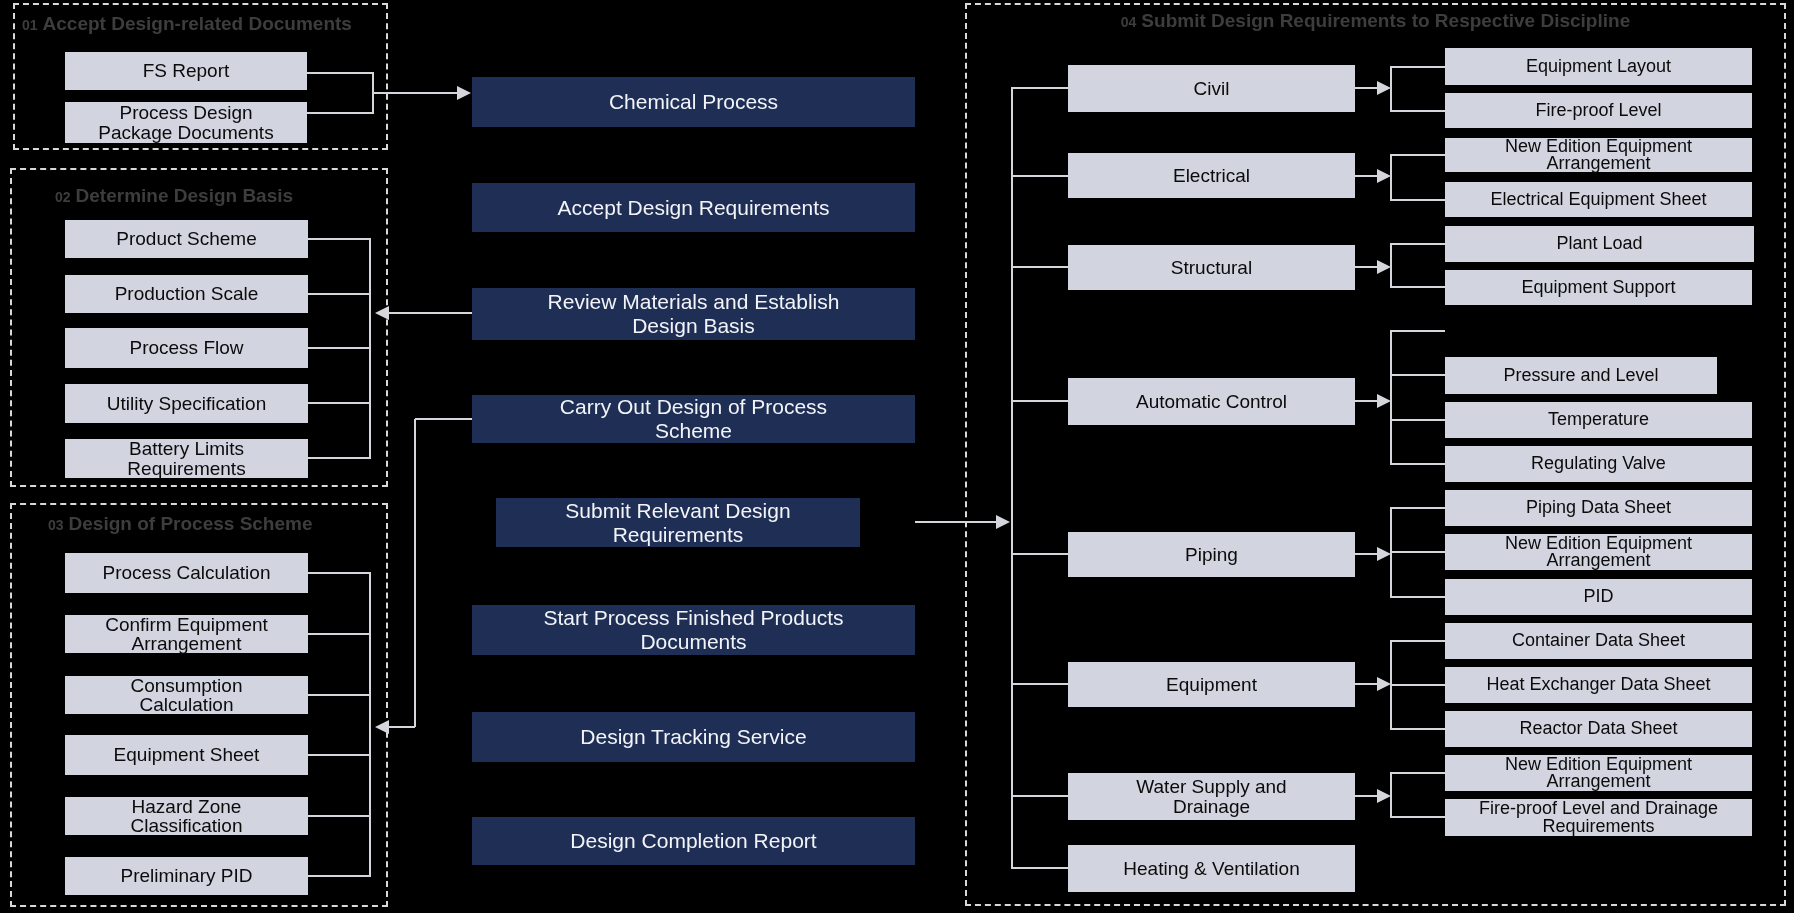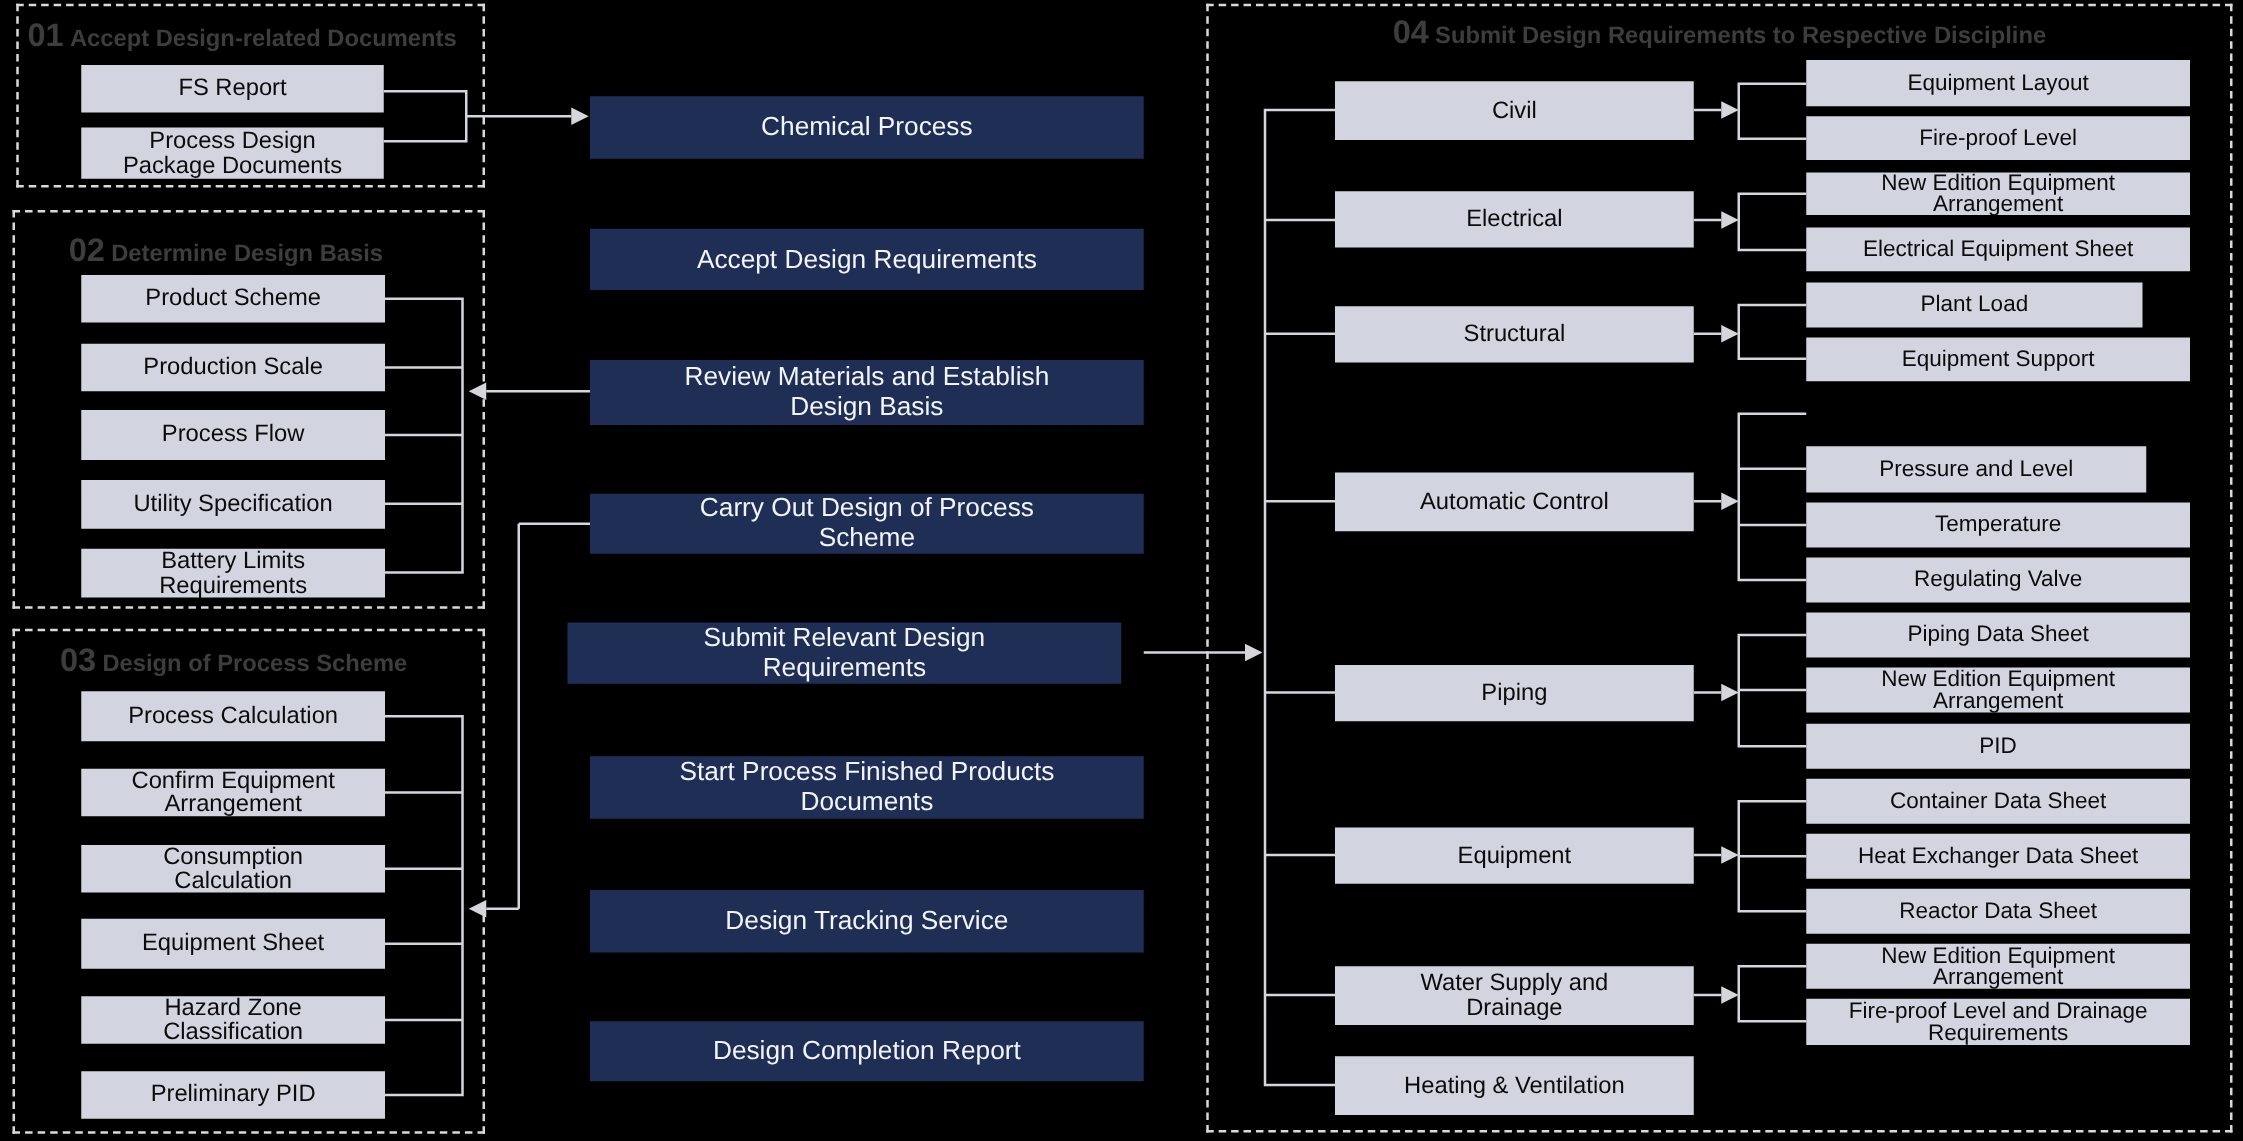--- a/index.html
+++ b/index.html
@@ -3,21 +3,21 @@
 <meta charset="utf-8">
 <style>
   html,body { margin:0; padding:0; background:#000; }
   .page {
     position:relative; width:1794px; height:913px; background:#000000;
     font-family:"Liberation Sans", sans-serif; overflow:hidden;
   }
   svg.connectors { position:absolute; left:0; top:0; width:1794px; height:913px; }
   .group { position:absolute; border:2px dashed #d9d9d9; box-sizing:border-box; }
   .group-title { position:absolute; color:#3d3d3d; font-weight:700; font-size:19px; white-space:nowrap; }
-  .group-title .num { font-size:26px; margin-right:5px; }
+  .group-title .num { font-size:14px; margin-right:5px; }
   .g04-title { text-align:center; }
   .item, .step, .child {
     position:absolute; display:flex; align-items:center; justify-content:center;
     text-align:center; box-sizing:border-box; white-space:pre-line; padding:0 4px;
   }
   .item { background:#d2d5e0; color:#0b0b0b; font-size:19px; line-height:1.02; }
   .step { background:#1f2e55; color:#f2f4f8; font-size:21px; line-height:1.12; }
   .child { background:#d2d5e0; color:#0b0b0b; font-size:18px; line-height:0.95; }
 </style>
 </head>
@@ -108,21 +108,21 @@
   <div class="item" style="left:65px;top:797px;width:243px;height:38px">Hazard Zone
 Classification</div>
   <div class="item" style="left:65px;top:857px;width:243px;height:38px">Preliminary PID</div>
 
   <div class="step" style="left:472px;top:77px;width:443px;height:50px">Chemical Process</div>
   <div class="step" style="left:472px;top:183px;width:443px;height:49px">Accept Design Requirements</div>
   <div class="step" style="left:472px;top:288px;width:443px;height:52px">Review Materials and Establish
 Design Basis</div>
   <div class="step" style="left:472px;top:395px;width:443px;height:48px">Carry Out Design of Process
 Scheme</div>
-  <div class="step" style="left:454px;top:498px;width:443px;height:49px">Submit Relevant Design
+  <div class="step" style="left:496px;top:498px;width:364px;height:49px">Submit Relevant Design
 Requirements</div>
   <div class="step" style="left:472px;top:605px;width:443px;height:50px">Start Process Finished Products
 Documents</div>
   <div class="step" style="left:472px;top:712px;width:443px;height:50px">Design Tracking Service</div>
   <div class="step" style="left:472px;top:817px;width:443px;height:48px">Design Completion Report</div>
 
   <div class="group" style="left:965px;top:3px;width:821px;height:903px"></div>
   <div class="group-title g04-title" style="left:965px;top:10px;width:821px">
     <span class="num">04</span><span>Submit Design Requirements to Respective Discipline</span>
   </div>
@@ -135,21 +135,21 @@
   <div class="item" style="left:1068px;top:662px;width:287px;height:45px">Equipment</div>
   <div class="item" style="left:1068px;top:773px;width:287px;height:47px">Water Supply and
 Drainage</div>
   <div class="item" style="left:1068px;top:845px;width:287px;height:47px">Heating &amp; Ventilation</div>
 
   <div class="child" style="left:1445px;top:48px;width:307px;height:37px">Equipment Layout</div>
   <div class="child" style="left:1445px;top:93px;width:307px;height:35px">Fire-proof Level</div>
   <div class="child" style="left:1445px;top:138px;width:307px;height:34px">New Edition Equipment
 Arrangement</div>
   <div class="child" style="left:1445px;top:182px;width:307px;height:35px">Electrical Equipment Sheet</div>
-  <div class="child" style="left:1445px;top:226px;width:269px;height:36px">Plant Load</div>
+  <div class="child" style="left:1445px;top:226px;width:309px;height:36px">Plant Load</div>
   <div class="child" style="left:1445px;top:270px;width:307px;height:35px">Equipment Support</div>
   <div class="child" style="left:1445px;top:357px;width:272px;height:37px">Pressure and Level</div>
   <div class="child" style="left:1445px;top:402px;width:307px;height:36px">Temperature</div>
   <div class="child" style="left:1445px;top:446px;width:307px;height:36px">Regulating Valve</div>
   <div class="child" style="left:1445px;top:490px;width:307px;height:36px">Piping Data Sheet</div>
   <div class="child" style="left:1445px;top:534px;width:307px;height:36px">New Edition Equipment
 Arrangement</div>
   <div class="child" style="left:1445px;top:579px;width:307px;height:36px">PID</div>
   <div class="child" style="left:1445px;top:623px;width:307px;height:36px">Container Data Sheet</div>
   <div class="child" style="left:1445px;top:711px;width:307px;height:36px">Reactor Data Sheet</div>

